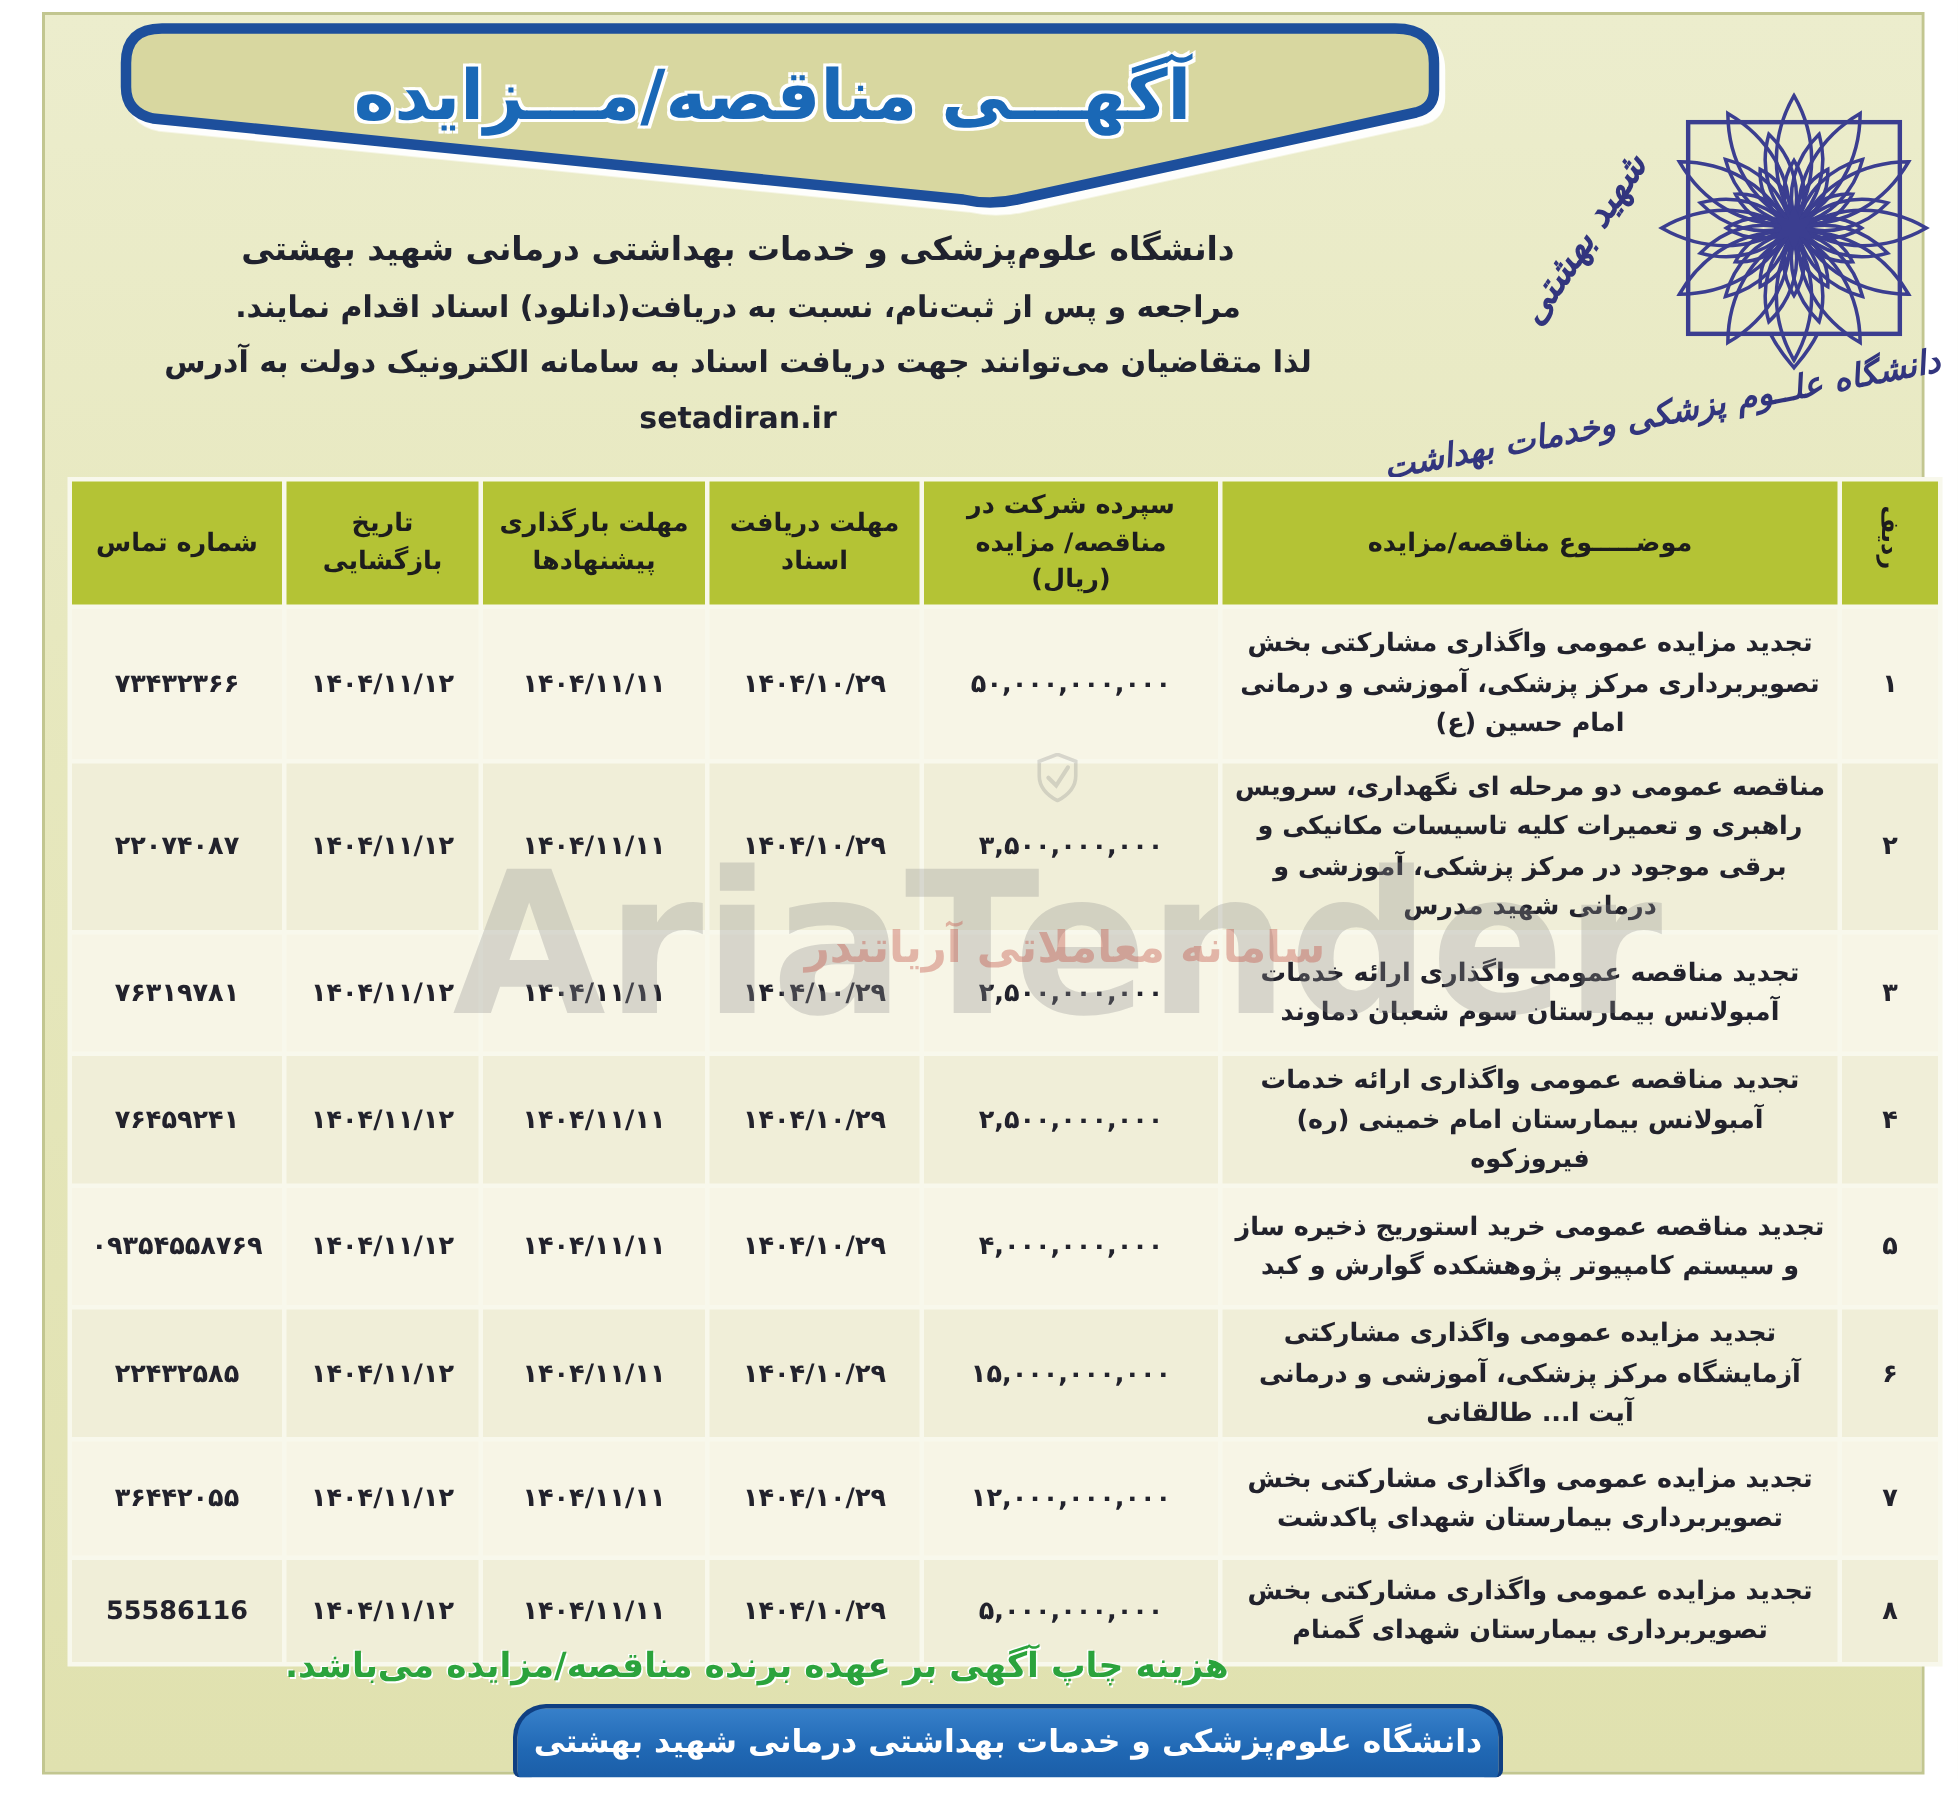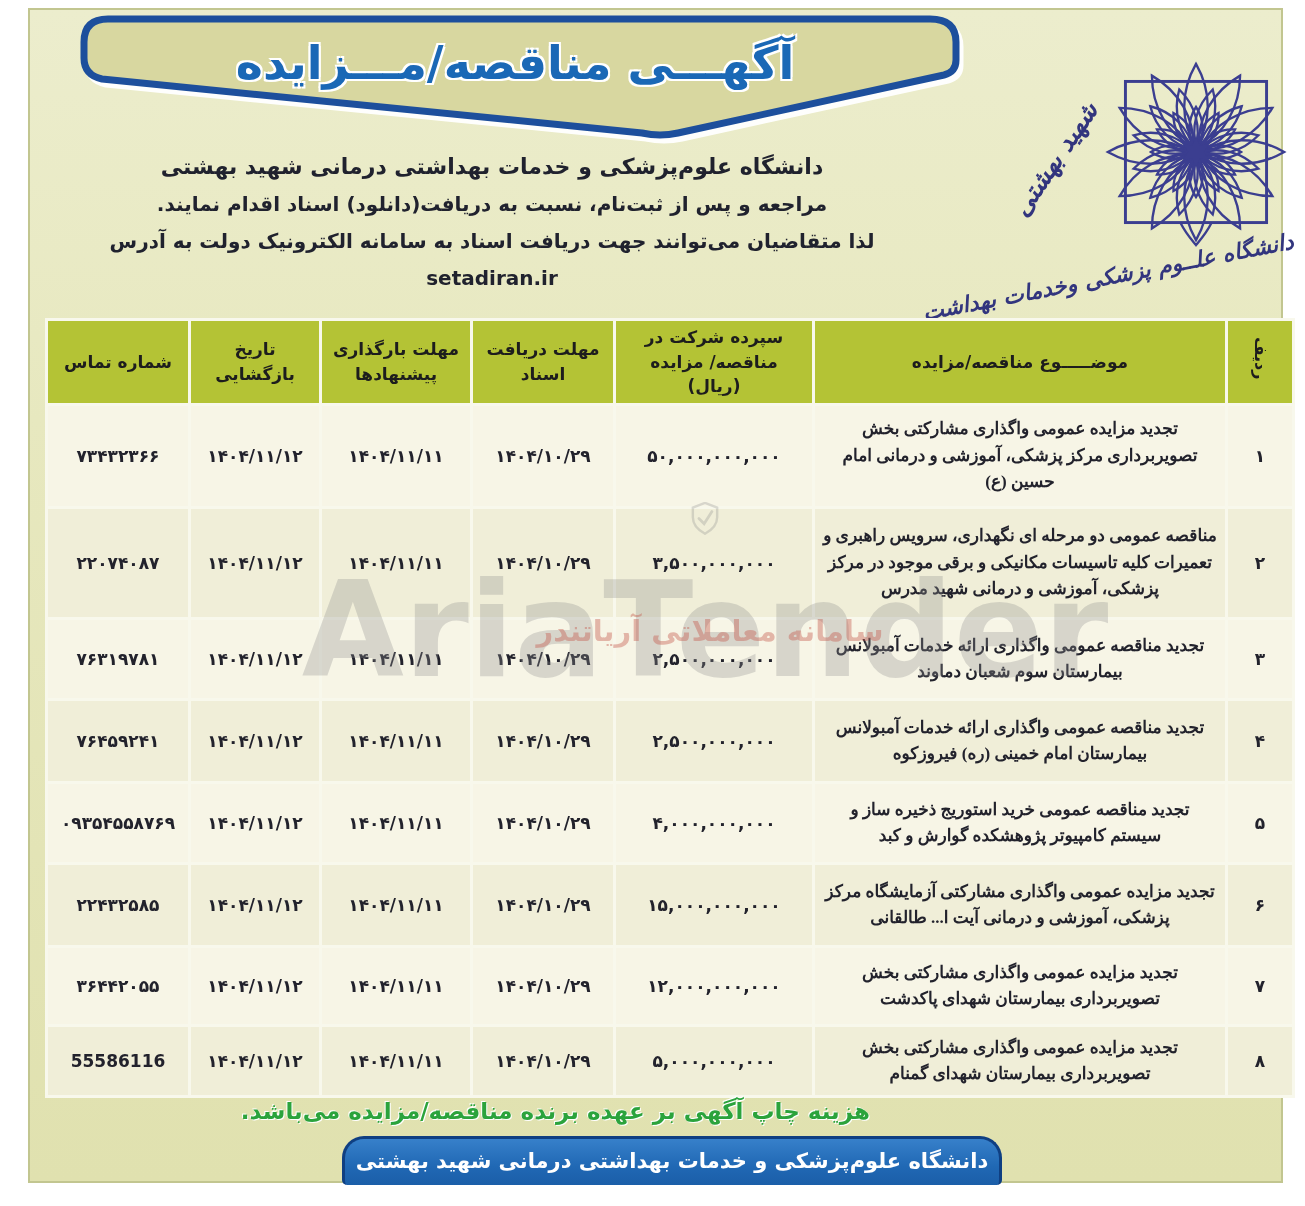--- a/index.html
+++ b/index.html
@@ -58,37 +58,37 @@
   table.tender thead tr { height:78px; }
   table.tender tbody tr:nth-child(1){height:100px;}
   table.tender tbody tr:nth-child(2){height:108px;}
   table.tender tbody tr:nth-child(3){height:78px;}
   table.tender tbody tr:nth-child(4){height:80px;}
   table.tender tbody tr:nth-child(5){height:78px;}
   table.tender tbody tr:nth-child(6){height:80px;}
   table.tender tbody tr:nth-child(7){height:76px;}
   table.tender tbody tr:nth-child(8){height:68px;}
   td.cell-no { font-size:20px; }
-  td.cell-subject { font-size:16.5px; padding:4px 14px;font-family:Liberation Serif, serif; }
+  td.cell-subject { font-size:16.5px; padding:4px 14px; }
   .vertical-label { writing-mode:vertical-rl; display:inline-block; font-size:16px; }
   
   .wm-latin {
     position:absolute; left:235px; top:492px; width:880px; height:205px;
     display:flex; align-items:center; justify-content:center; gap:18px;
     color:#8f8f8f; opacity:.30; font-size:132px; font-weight:bold;
     pointer-events:none; direction:ltr; white-space:nowrap; z-index:5;flex-direction:column;
   }
   .wm-persian {
     position:absolute; left:290px; top:604px; width:780px; text-align:center;
     color:#c4574b; opacity:.40; font-size:29px; font-weight:bold;
     letter-spacing:14px; pointer-events:none; z-index:5; white-space:nowrap;
   }
   
   .footer-note {
-    position:absolute; left:160px; top:1088px; width:680px; text-align:right;
+    position:absolute; left:160px; top:1088px; width:680px; text-align:left;
     font-size:23px; font-weight:900; color:#2ba33c;
     text-shadow:1px 1px 0 #fff,-1px -1px 0 #fff;
   }
   .footer-banner {
     position:absolute; left:312px; top:1126px; width:660px; height:49px;
     background:linear-gradient(180deg,#3780ca 0%,#2068b4 60%,#1b5ea8 100%);
     border:3px solid #0f3f82; border-bottom:none;
     border-radius:22px 22px 5px 5px;
     color:#ffffff; font-size:21px; font-weight:bold; text-align:center;
     line-height:44px;

